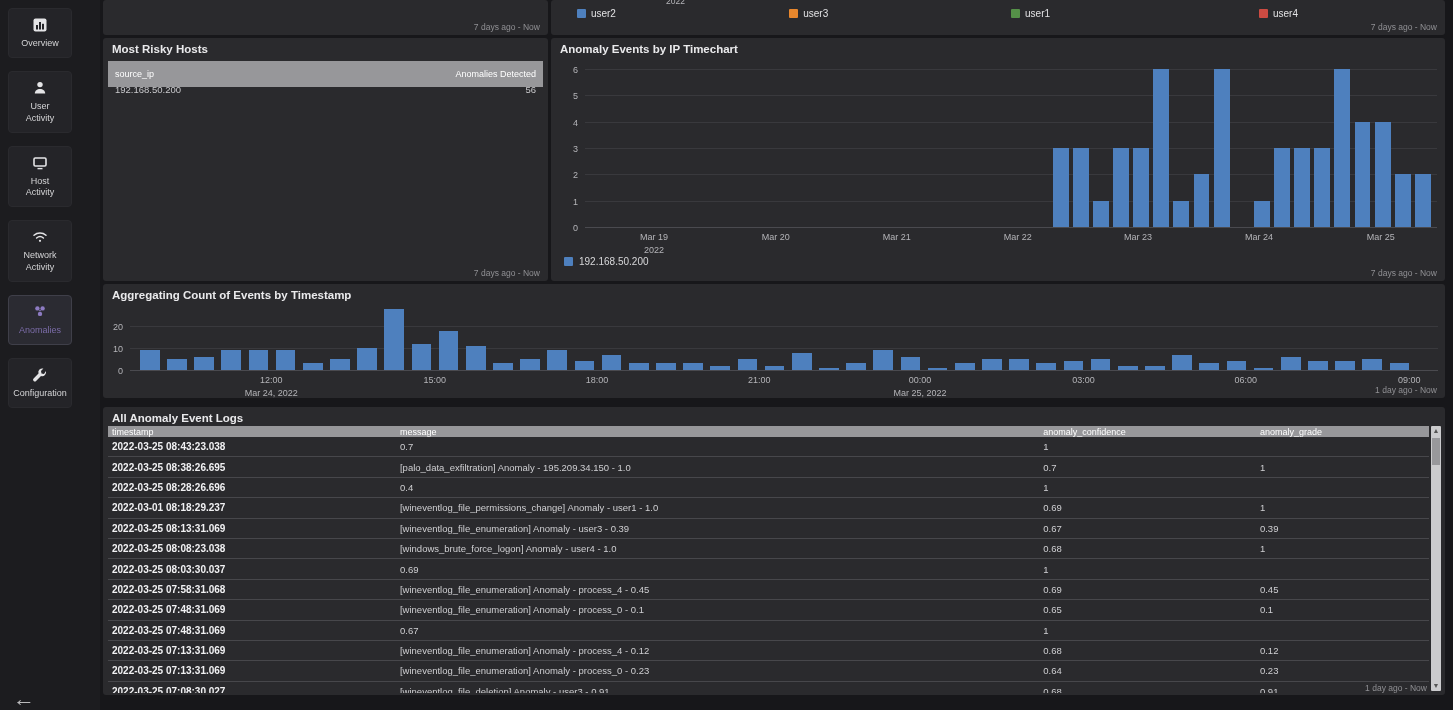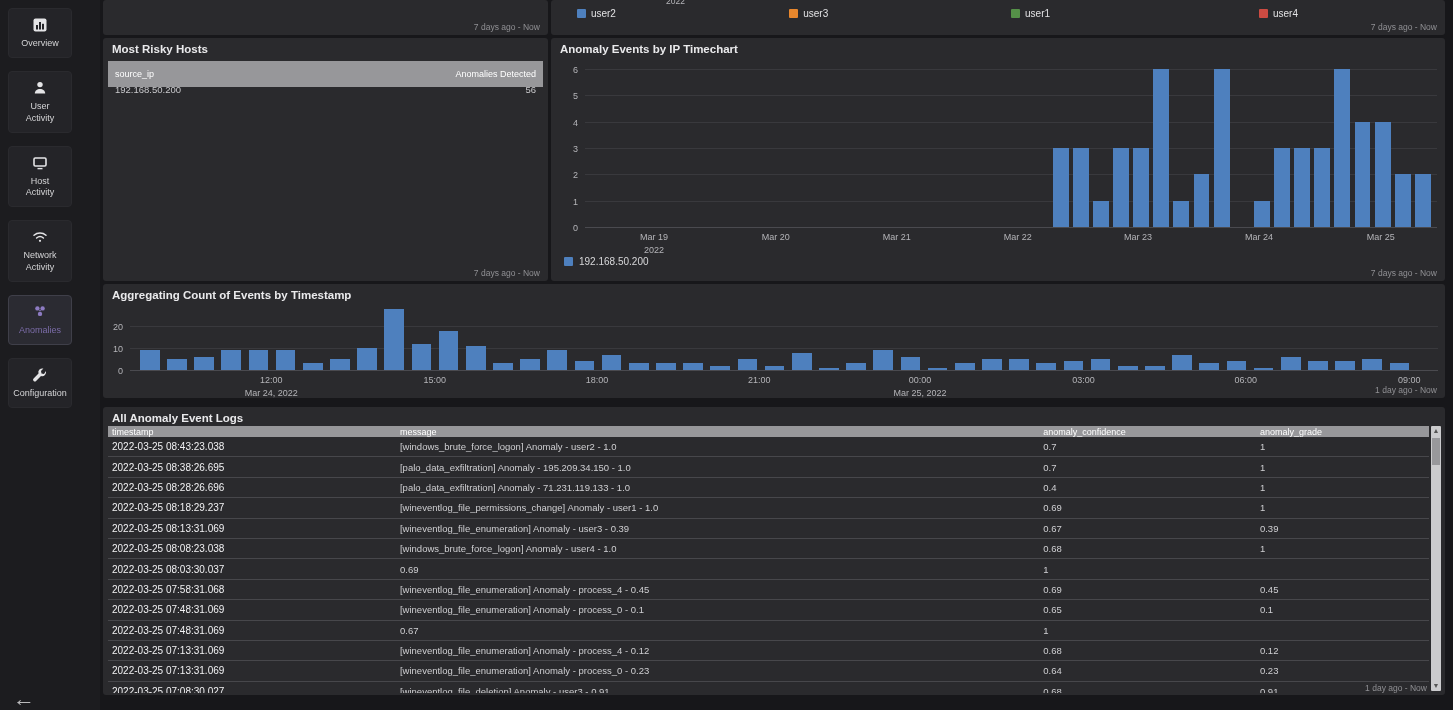--- a/index.html
+++ b/index.html
@@ -60,21 +60,21 @@
   .chart-legend .legend-label { font-size:10px; color:#d8d8da; }
 
   
   .thead { position:absolute; left:5px; right:16px; top:19px; height:11px; background:#97979a;
            display:grid; grid-template-columns:21.8% 48.7% 16.4% 13.1%; align-items:center; }
   .thead span { font-size:9px; color:#fff; padding-left:4px; white-space:nowrap; }
   .tbody { position:absolute; left:5px; right:16px; top:30px; height:256px; overflow:hidden; }
   .trow { display:grid; grid-template-columns:21.8% 48.7% 16.4% 13.1%; align-items:center;
           height:20.4px; border-bottom:1px solid #47474b; cursor:pointer; }
   .tcell { padding-left:4px; white-space:nowrap; overflow:hidden; }
-  .tcell.ts { font-size:10px; font-weight:400; color:#f1f1f3; }
+  .tcell.ts { font-size:10px; font-weight:700; color:#f1f1f3; }
   .tcell.msg, .tcell.num { font-size:9.5px; color:#cfcfd2; }
   .hl { color:#e59a67; }
   .tscroll { position:absolute; top:19px; bottom:4px; right:4px; width:10px; background:#cbcbcd; border-radius:1px; }
   .tscroll .thumb { position:absolute; left:1px; right:1px; top:12px; height:27px; background:#98989b; cursor:grab; }
   .sarrow { position:absolute; left:0; right:0; text-align:center; font-size:7px; color:#555; line-height:10px; cursor:pointer; }
   .sarrow.up { top:0; } .sarrow.down { bottom:0; }
   #logs-trange { background:#2a2a2d; padding:0 2px; right:16px; bottom:2px; }
 </style>
 </head>
 <body>
@@ -340,38 +340,36 @@
     <div class="ptitle">All Anomaly Event Logs</div>
     <div class="thead">
       <span>timestamp</span>
       <span>message</span>
       <span>anomaly_confidence</span>
       <span>anomaly_grade</span>
     </div>
     <div class="tbody">
         <div class="trow">
           <span class="tcell ts">2022-03-25 08:43:23.038</span>
-          <span class="tcell msg">[windows_brute_force_logon] Anomaly - user2 - 1.0</span>
           <span class="tcell num">0.7</span>
           <span class="tcell num">1</span>
         </div>
         <div class="trow">
           <span class="tcell ts">2022-03-25 08:38:26.695</span>
           <span class="tcell msg">[palo_data_exfiltration] Anomaly - 195.209.34.150 - 1.0</span>
           <span class="tcell num">0.7</span>
           <span class="tcell num">1</span>
         </div>
         <div class="trow">
           <span class="tcell ts">2022-03-25 08:28:26.696</span>
-          <span class="tcell msg">[palo_data_exfiltration] Anomaly - 71.231.119.133 - 1.0</span>
           <span class="tcell num">0.4</span>
           <span class="tcell num">1</span>
         </div>
         <div class="trow">
-          <span class="tcell ts">2022-03-25 08:18:29.237</span>
+          <span class="tcell ts">2022-03-01 08:18:29.237</span>
           <span class="tcell msg">[wineventlog_file_permissions_change] Anomaly - user1 - 1.0</span>
           <span class="tcell num">0.69</span>
           <span class="tcell num">1</span>
         </div>
         <div class="trow">
           <span class="tcell ts">2022-03-25 08:13:31.069</span>
           <span class="tcell msg">[wineventlog_file_enumeration] Anomaly - user3 - 0.39</span>
           <span class="tcell num">0.67</span>
           <span class="tcell num">0.39</span>
         </div>

